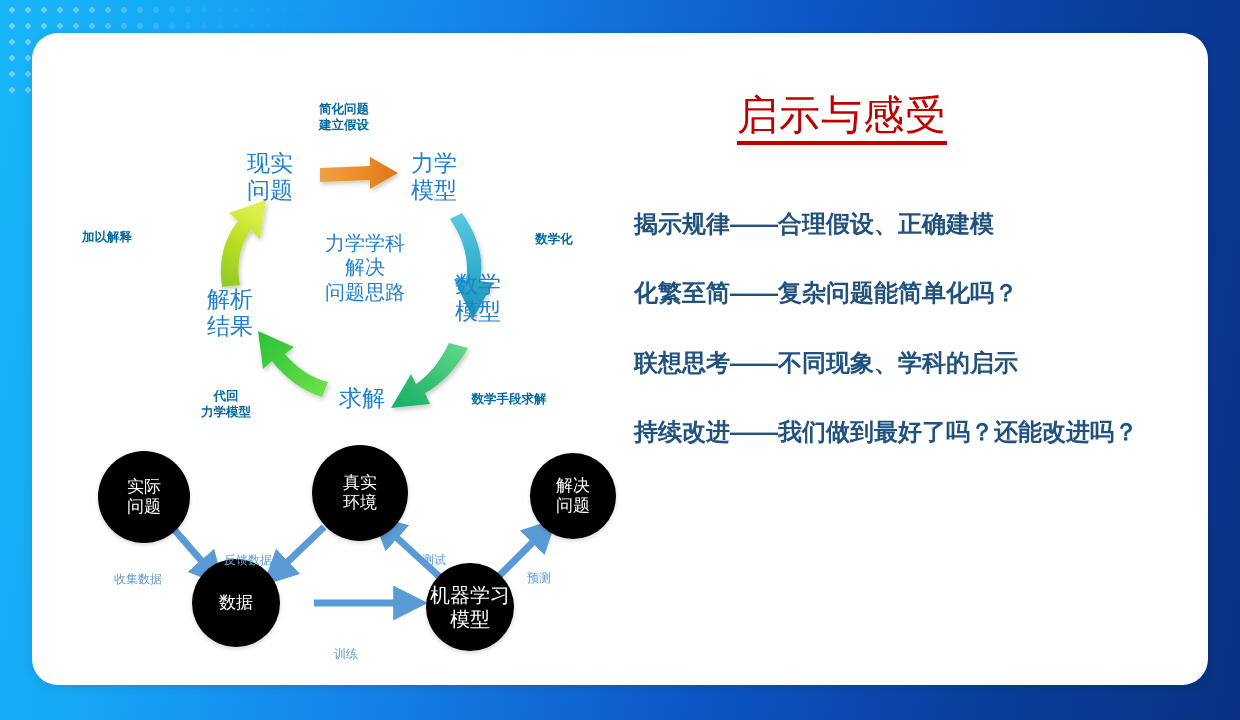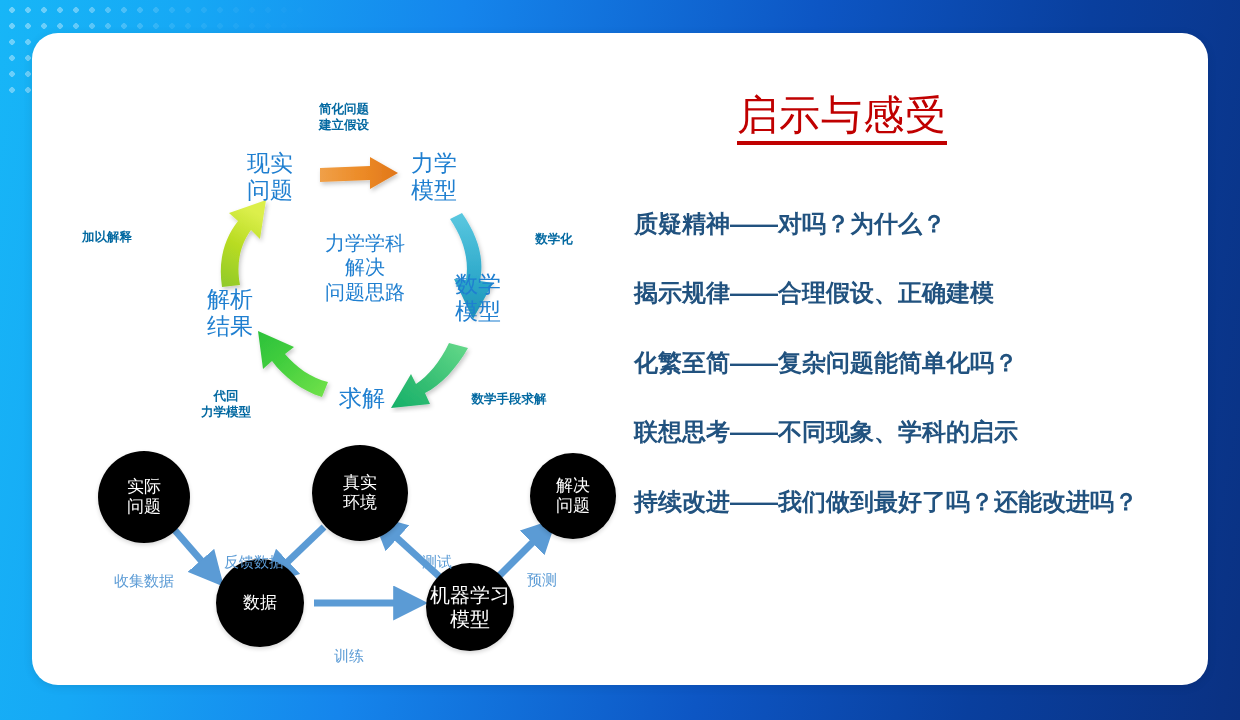--- a/index.html
+++ b/index.html
@@ -88,21 +88,21 @@
     justify-content: center;
     text-align: center;
     font-size: 17px;
     line-height: 1.2;
     white-space: pre-line;
     box-shadow: 0 2px 4px rgba(0,0,0,0.16);
   }
   .net-lbl {
     position: absolute;
     color: #5B9BD5;
-    font-size: 15px;
+    font-size: 12px;
     line-height: 1.2;
     white-space: nowrap;
   }
 
   
   #right {
     position: absolute;
     left: 560px; top: 0;
     width: 616px; height: 652px;
   }
@@ -253,39 +253,38 @@
 
         <line x1="424" y1="148" x2="472" y2="100" stroke="#5B9BD5" stroke-width="7" marker-end="url(#mArrow)"></line>
       </svg>
 
       <div class="net-circle" style="left:26px;top:20px;width:92px;height:92px;">实际
 问题</div>
       <div class="net-circle" style="left:240px;top:14px;width:96px;height:96px;">真实
 环境</div>
       <div class="net-circle" style="left:458px;top:22px;width:86px;height:86px;">解决
 问题</div>
-      <div class="net-circle" style="left:144px;top:128px;width:88px;height:88px;">数据</div>
+      <div class="net-circle" style="left:120px;top:128px;width:88px;height:88px;">数据</div>
       <div class="net-circle" style="left:354px;top:132px;width:88px;height:88px;font-size:20px;">机器学习
 模型</div>
 
       <div class="net-lbl" style="left:42px;top:141px;">收集数据</div>
       <div class="net-lbl" style="left:152px;top:122px;">反馈数据</div>
       <div class="net-lbl" style="left:262px;top:216px;">训练</div>
       <div class="net-lbl" style="left:350px;top:122px;">测试</div>
       <div class="net-lbl" style="left:455px;top:140px;">预测</div>
     </div>
 
     <div id="right">
 
       <div id="title">
         <span class="ul">启示与感受</span>
       </div>
 
       <div id="bullets">
-        <div class="bullet">质疑精神——对吗？为什么？</div>
         <div class="bullet">揭示规律——合理假设、正确建模</div>
         <div class="bullet">化繁至简——复杂问题能简单化吗？</div>
         <div class="bullet">联想思考——不同现象、学科的启示</div>
         <div class="bullet">持续改进——我们做到最好了吗？还能改进吗？</div>
       </div>
 
     </div>
 
   </div>
 </div>

